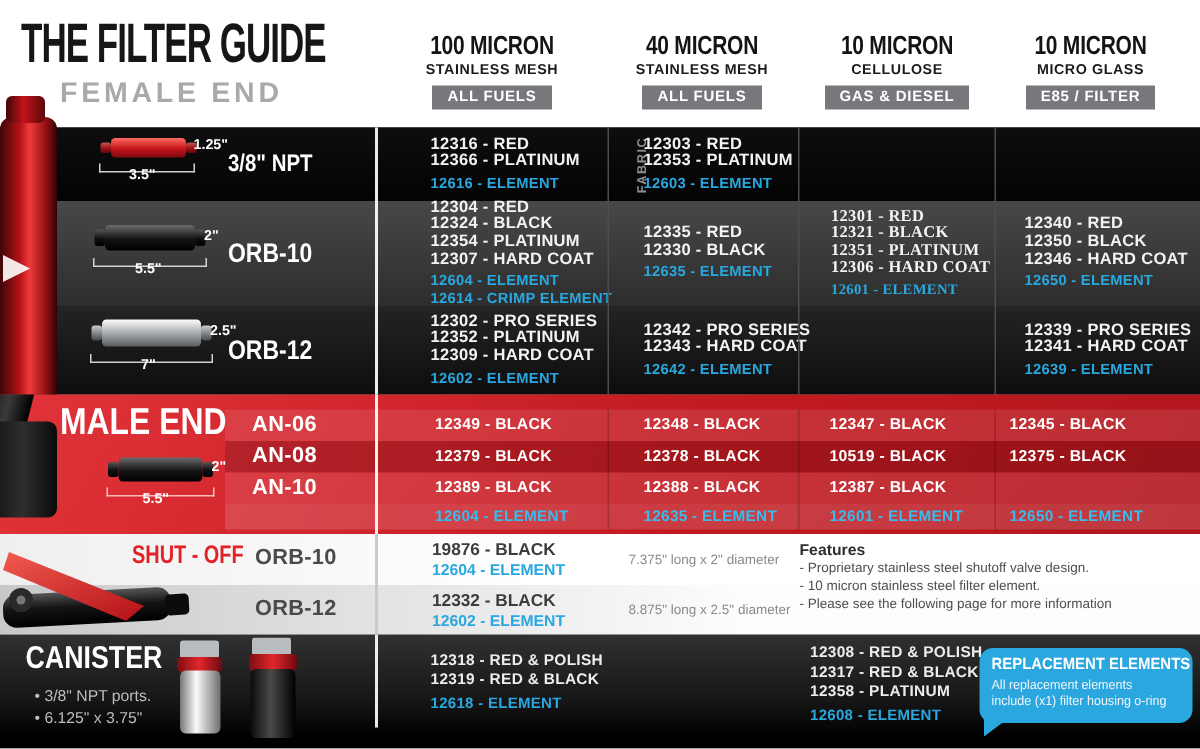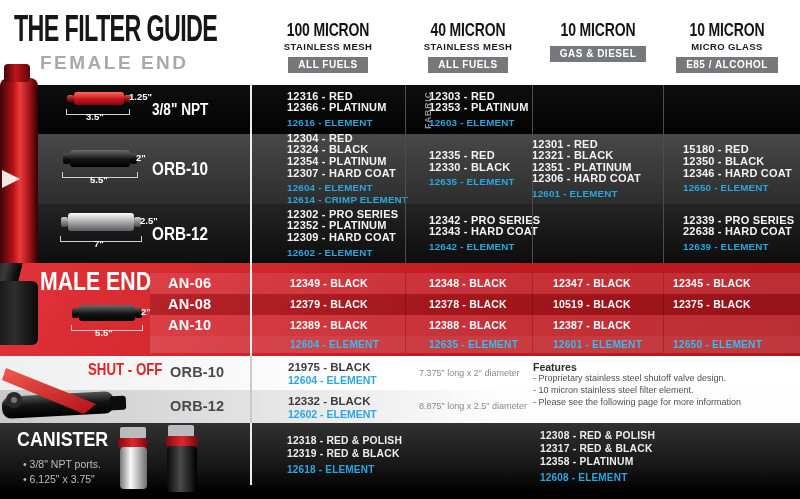--- a/index.html
+++ b/index.html
@@ -37,21 +37,21 @@
   .tb-red{background:linear-gradient(180deg,#ff6a60,#c3141b 55%,#7e0a0e);}
   .tb-blk{background:linear-gradient(180deg,#6b6b6b,#141414 55%,#000);}
   .tb-chr{background:linear-gradient(180deg,#fdfdfd,#9fa3a6 55%,#595d60);}
   .bk{position:absolute;border-left:1px solid #cfd2d4;border-right:1px solid #cfd2d4;border-bottom:1px solid #cfd2d4;height:5px;}
   .dlen,.dht{position:absolute;font-size:9.5px;font-weight:700;color:#fff;white-space:nowrap;}
 
   
   .cell{position:absolute;top:0;height:100%;display:flex;flex-direction:column;justify-content:center;box-sizing:border-box;}
   .c0{left:252px;width:153px;padding-left:35px;}
   .c1{left:405px;width:127px;padding-left:24px;}
-  .c2{left:532px;width:131px;}
+  .c2{left:532px;width:131px;padding-left:22px;font-family:Liberation Serif, serif;}
   .c3{left:663px;width:137px;padding-left:20px;}
   .parts div{font-size:11px;line-height:11.6px;font-weight:700;color:#f3f3f3;letter-spacing:.2px;white-space:nowrap;}
   .elems{margin-top:3px;}
   .elems div{font-size:9.8px;line-height:11.6px;font-weight:700;color:#29a8e0;letter-spacing:.2px;white-space:nowrap;}
   .fabric{position:absolute;left:4px;top:50%;transform:translateY(-50%) rotate(-90deg);
           font-size:8.5px;font-weight:700;color:#8d8f92;letter-spacing:1px;}
   .vl{position:absolute;width:1px;top:0;bottom:0;background:#4d4d4d;}
   .vlw{position:absolute;width:2px;top:0;bottom:0;background:rgba(255,255,255,.92);}
 
   
@@ -131,26 +131,27 @@
     <div class="ch-media">STAINLESS MESH</div>
     <div class="ch-badge">ALL FUELS</div>
   </div>
   <div class="colhead" style="left:393px">
     <div class="ch-micron">40 MICRON</div>
     <div class="ch-media">STAINLESS MESH</div>
     <div class="ch-badge">ALL FUELS</div>
   </div>
   <div class="colhead" style="left:523px">
     <div class="ch-micron">10 MICRON</div>
+    <div class="ch-media">CELLULOSE</div>
     <div class="ch-badge">GAS &amp; DIESEL</div>
   </div>
   <div class="colhead" style="left:652px">
     <div class="ch-micron">10 MICRON</div>
     <div class="ch-media">MICRO GLASS</div>
-    <div class="ch-badge">E85 / ALCOHOL</div>
+    <div class="ch-badge">E85 / FILTER</div>
   </div>
 
   <div class="bf">
 
     <div class="frow fr1">
       <div class="lz">
         <div class="th">
           <div class="tb tb-red" style="left:24px;top:7px;width:50px;height:13px;"></div>
           <div class="bk" style="left:16px;width:62px;top:24px;"></div>
           <span class="dlen" style="left:36px;top:26px;">3.5"</span>
@@ -216,21 +217,21 @@
             <div>12321 - BLACK</div>
             <div>12351 - PLATINUM</div>
             <div>12306 - HARD COAT</div>
           </div>
         <div class="elems">
             <div>12601 - ELEMENT</div>
           </div>
       </div>
       <div class="cell c3">
         <div class="parts">
-            <div>15180 - RED</div>
+            <div>12340 - RED</div>
             <div>12350 - BLACK</div>
             <div>12346 - HARD COAT</div>
           </div>
         <div class="elems">
             <div>12650 - ELEMENT</div>
           </div>
       </div>
     </div>
 
     <div class="frow fr3">
@@ -258,21 +259,21 @@
             <div>12342 - PRO SERIES</div>
             <div>12343 - HARD COAT</div>
           </div>
         <div class="elems">
             <div>12642 - ELEMENT</div>
           </div>
       </div>
       <div class="cell c3">
         <div class="parts">
             <div>12339 - PRO SERIES</div>
-            <div>22638 - HARD COAT</div>
+            <div>12341 - HARD COAT</div>
           </div>
         <div class="elems">
             <div>12639 - ELEMENT</div>
           </div>
       </div>
     </div>
 
     <div class="vlw" style="left:250px"></div>
     <div class="vl" style="left:405px"></div>
     <div class="vl" style="left:532px"></div>
@@ -341,21 +342,21 @@
       <rect x="2" y="34" width="112" height="22" rx="9" fill="url(#gv)" transform="rotate(-3 58 45)"></rect>
       <rect x="110" y="36" width="16" height="14" rx="3" fill="#0c0c0c" transform="rotate(-3 118 43)"></rect>
       <polygon points="6,8 96,44 84,54 2,20" fill="url(#gl)"></polygon>
       <circle cx="14" cy="40" r="8" fill="#2a2a2a"></circle>
       <circle cx="14" cy="40" r="3" fill="#777"></circle>
     </svg>
 
     <div class="so-title">SHUT - OFF</div>
 
     <div class="so-lab" style="top:8px">ORB-10</div>
-    <div class="so-part" style="top:5px">21975 - BLACK</div>
+    <div class="so-part" style="top:5px">19876 - BLACK</div>
     <div class="so-elem" style="top:18px">12604 - ELEMENT</div>
     <div class="so-spec" style="top:12px">7.375" long x 2" diameter</div>
 
     <div class="so-lab" style="top:42px">ORB-12</div>
     <div class="so-part" style="top:39px">12332 - BLACK</div>
     <div class="so-elem" style="top:52px">12602 - ELEMENT</div>
     <div class="so-spec" style="top:45px">8.875" long x 2.5" diameter</div>
 
     <div class="feat">
       <div class="feat-title">Features</div>
@@ -415,20 +416,27 @@
       <div class="parts">
           <div>12308 - RED &amp; POLISH</div>
           <div>12317 - RED &amp; BLACK</div>
           <div>12358 - PLATINUM</div>
         </div>
       <div class="elems">
           <div>12608 - ELEMENT</div>
         </div>
     </div>
 
+    <div class="co">
+      <div class="co-title">REPLACEMENT ELEMENTS</div>
+      <div class="co-body">
+          <div>All replacement elements</div>
+          <div>include (x1) filter housing o-ring</div>
+        </div>
+    </div>
 
     <div class="vlw" style="left:250px"></div>
   </div>
 
   <div class="hero">
     <div class="hero-body"></div>
     <div class="hero-cap"></div>
     <div class="hero-logo"></div>
   </div>
   <div class="malephoto">

